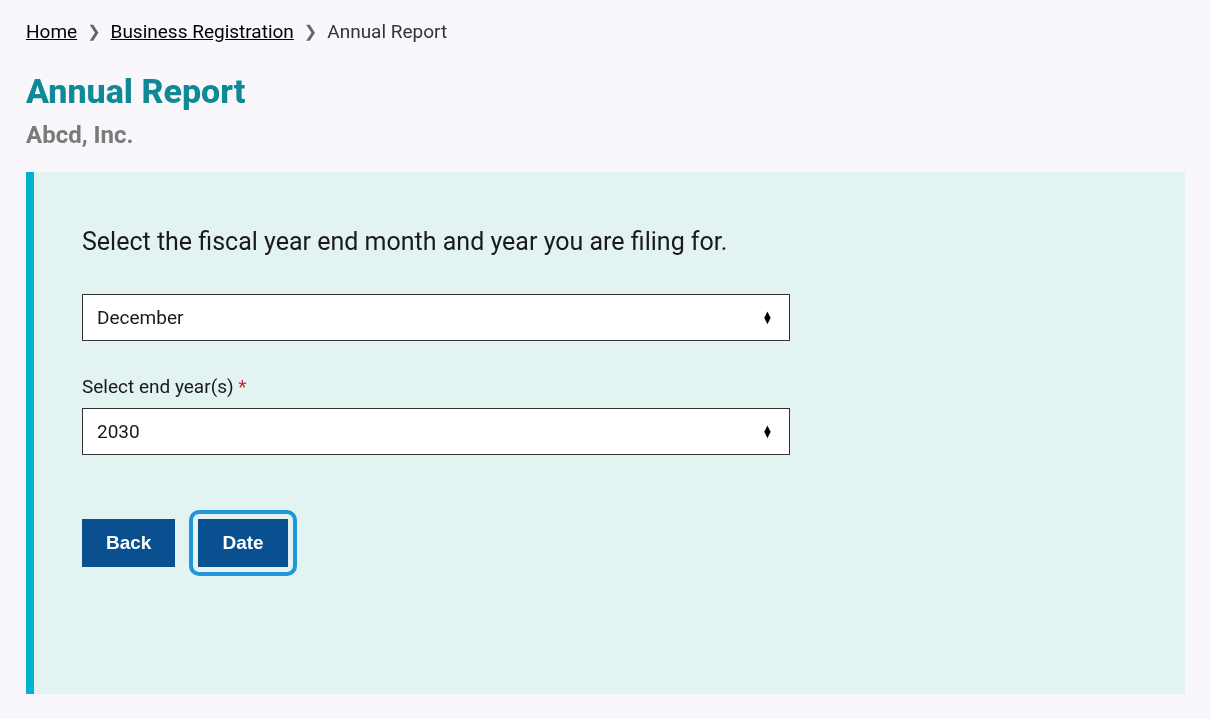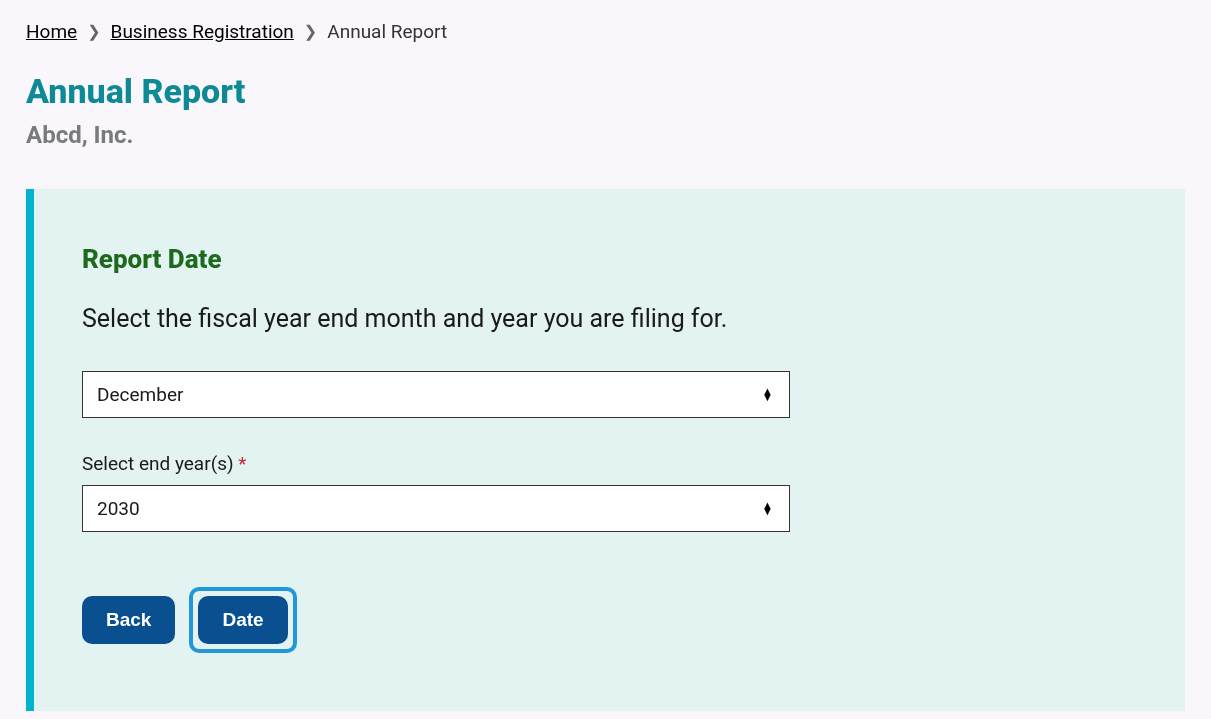--- a/index.html
+++ b/index.html
@@ -34,21 +34,21 @@
     .page-title {
       font-size: 34px;
       font-weight: 800;
       color: #0d8a96;
       margin-bottom: 10px;
     }
     .subtitle {
       font-size: 24px;
       font-weight: 700;
       color: #7a7a7a;
-      margin-bottom: 40px;
+      margin-bottom: 23px;
     }
     .panel {
       background: #e2f3f1;
       border-left: 8px solid #00b4d0;
       padding: 55px 48px 40px 48px;
       min-height: 522px;
     }
     .panel-heading {
       font-size: 26px;
       font-weight: 800;
@@ -100,21 +100,21 @@
       gap: 14px;
       align-items: center;
     }
     .btn {
       background: #0a4f8f;
       color: #fff;
       border: none;
       padding: 13px 24px;
       font-size: 19px;
       font-weight: 700;
-      border-radius: 10px;
+      border-radius: 0;
       cursor: pointer;
     }
     .btn-next-wrap {
       border: 4px solid #2196d8;
       border-radius: 10px;
       padding: 5px;
     }
   </style>
 </head>
 <body>
@@ -124,21 +124,20 @@
   <span class="sep">❯</span>
   <a href="#">Business Registration</a>
   <span class="sep">❯</span>
   <span class="current">Annual Report</span>
 </nav>
 
 <h1 class="page-title">Annual Report</h1>
 <div class="subtitle">Abcd, Inc.</div>
 
 <div class="panel">
-  <h2 class="panel-heading">Report Date</h2>
   <p class="panel-instruction">Select the fiscal year end month and year you are filing for.</p>
 
   <div class="field-row">
     <div class="select-wrap">
       <div class="select-value">December</div>
       <div class="stepper">
         <span>▲</span>
           <span>▼</span>
       </div>
     </div>

